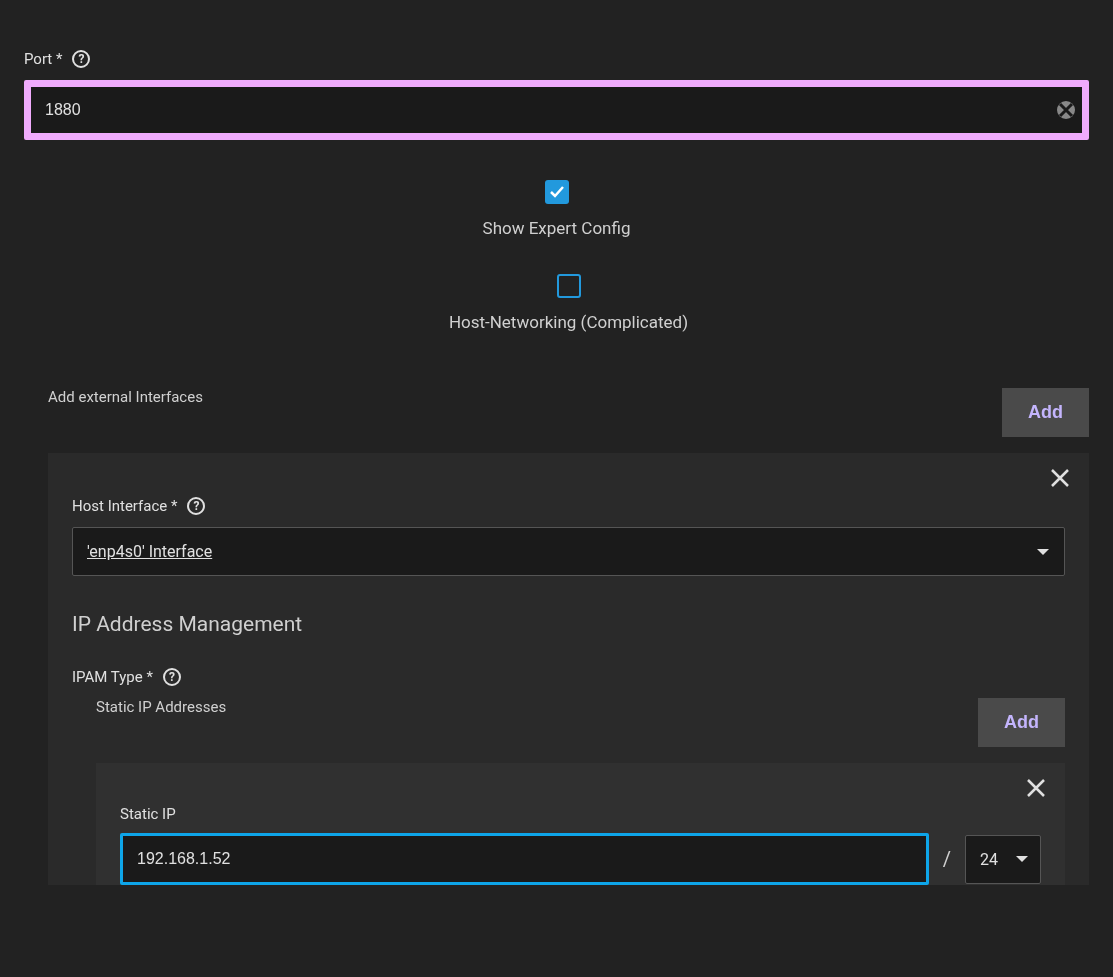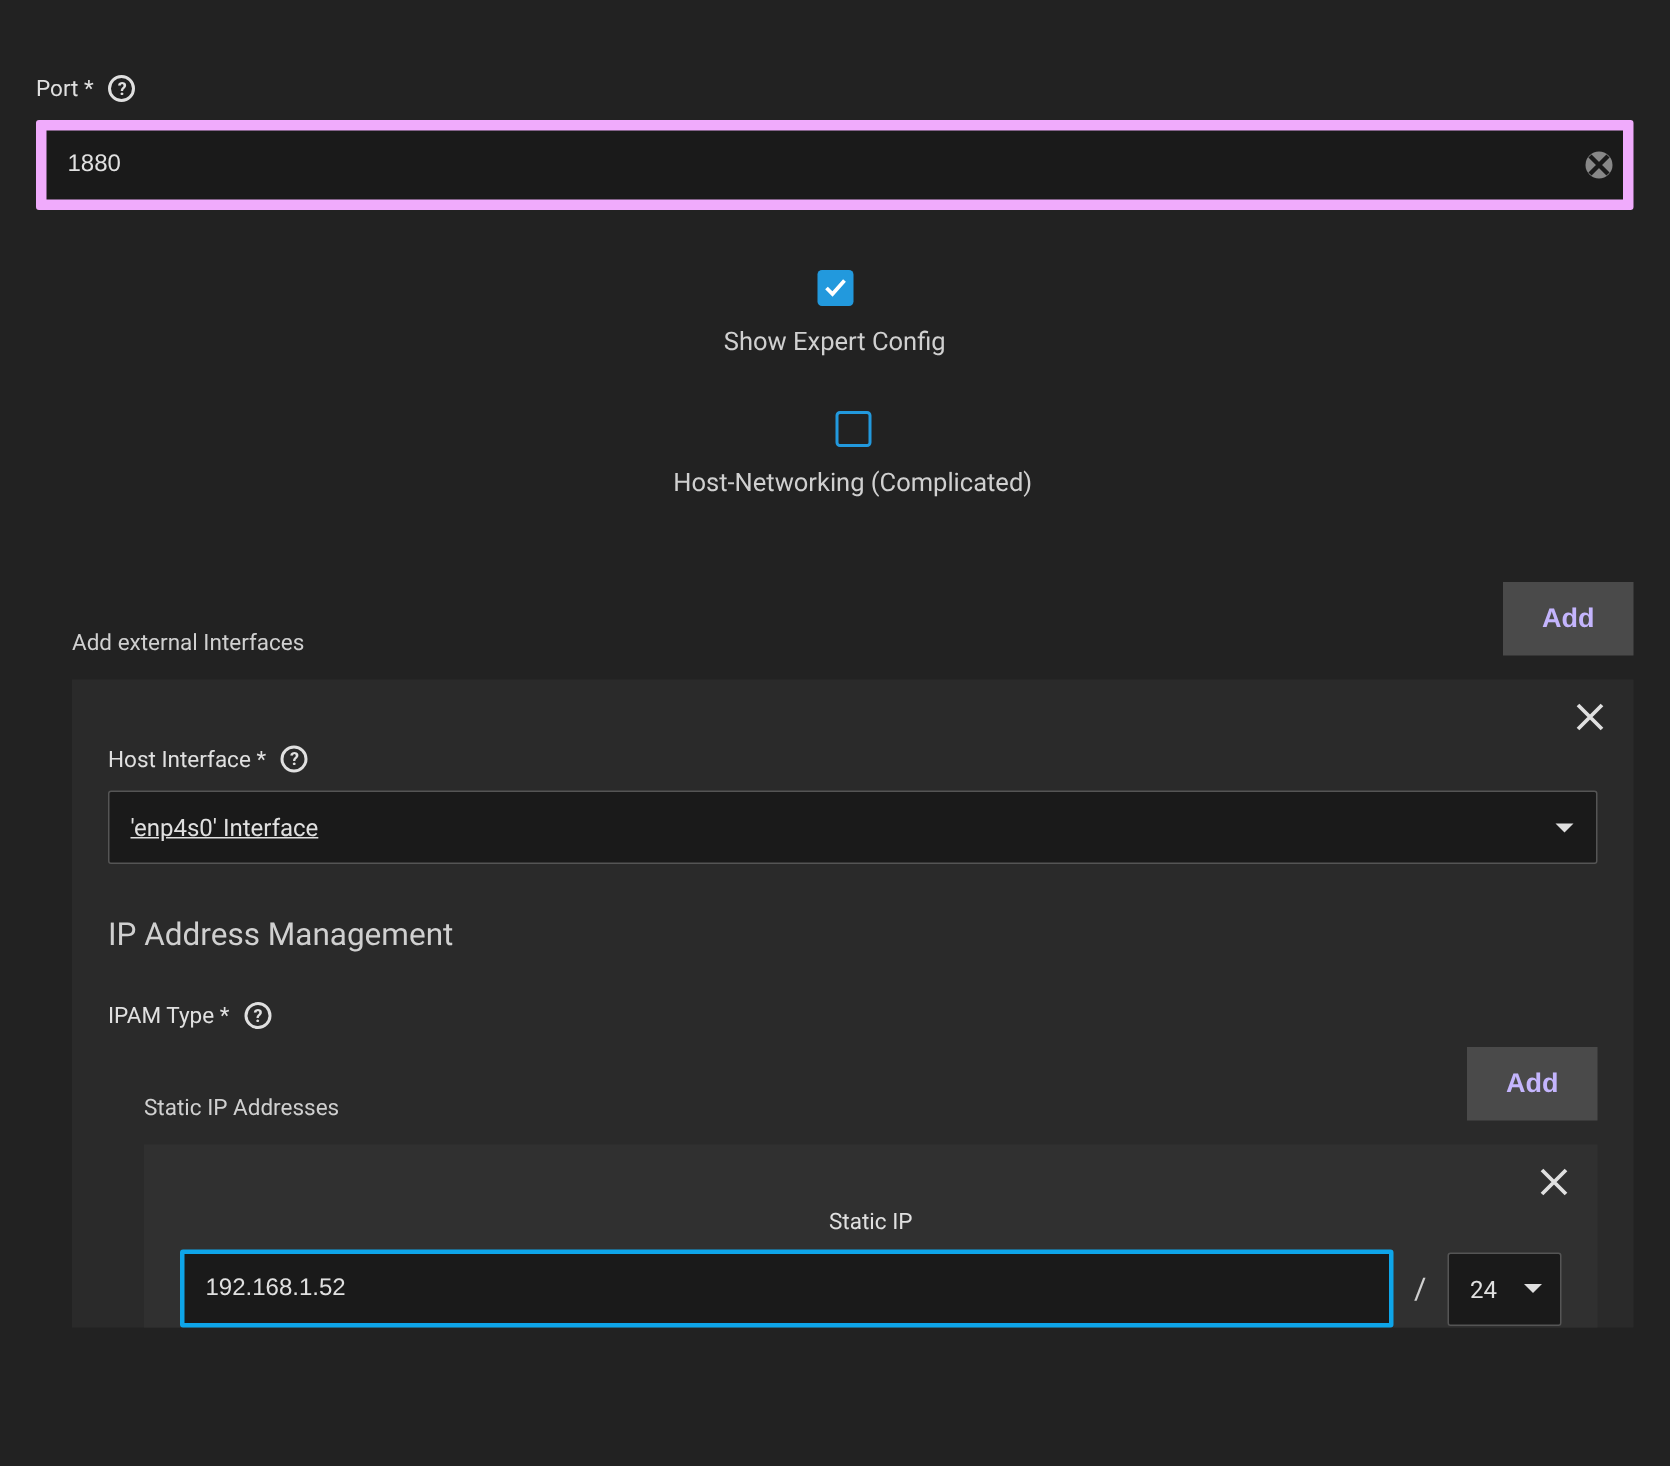--- a/index.html
+++ b/index.html
@@ -40,21 +40,21 @@
     .checkbox {
       width: 24px; height: 24px; border-radius: 3px;
       display: flex; align-items: center; justify-content: center; cursor: pointer;
     }
     .checkbox.checked { background: #2299dd; }
     .checkbox.unchecked { border: 2px solid #2299dd; background: transparent; }
     .checkbox svg { width: 16px; height: 16px; }
     .checkbox-label { font-size: 17px; color: #d0d0d0; }
     .indent-1 { padding-left: 24px; }
     .row-header {
-      display: flex; align-items: flex-end; justify-content: space-between; margin-bottom: 16px;
+      display: flex; align-items: flex-start; justify-content: space-between; margin-bottom: 16px;
     }
     .section-label { font-size: 15px; color: #d0d0d0; }
     .add-btn {
       background: #4a4a4a; color: #c4b5fd; border: none;
       font-size: 18px; font-weight: 600; padding: 14px 26px; cursor: pointer;
     }
     .panel {
       background: #2a2a2a; padding: 24px 24px 0 24px; position: relative;
     }
     .close-icon {
@@ -173,21 +173,21 @@
 
         <div class="static-panel">
           <span class="close-icon">
             <svg viewBox="0 0 22 22">
                 <path d="M3 3 L19 19 M19 3 L3 19" stroke="#e0e0e0" stroke-width="2.5" fill="none"></path>
               </svg>
           </span>
 
           <div style="height:18px;"></div>
 
-          <div class="field-label" style="margin-bottom:10px;justify-content:center;">
+          <div class="field-label" style="margin-bottom:10px;">
             <span>Static IP</span>
           </div>
 
           <div class="ip-row">
             <input class="text-input-plain" type="text" value="192.168.1.52" style="">
             <span class="slash">/</span>
             <div class="mask-select">
               <span>24</span>
               <span class="mask-caret"></span>
             </div>

